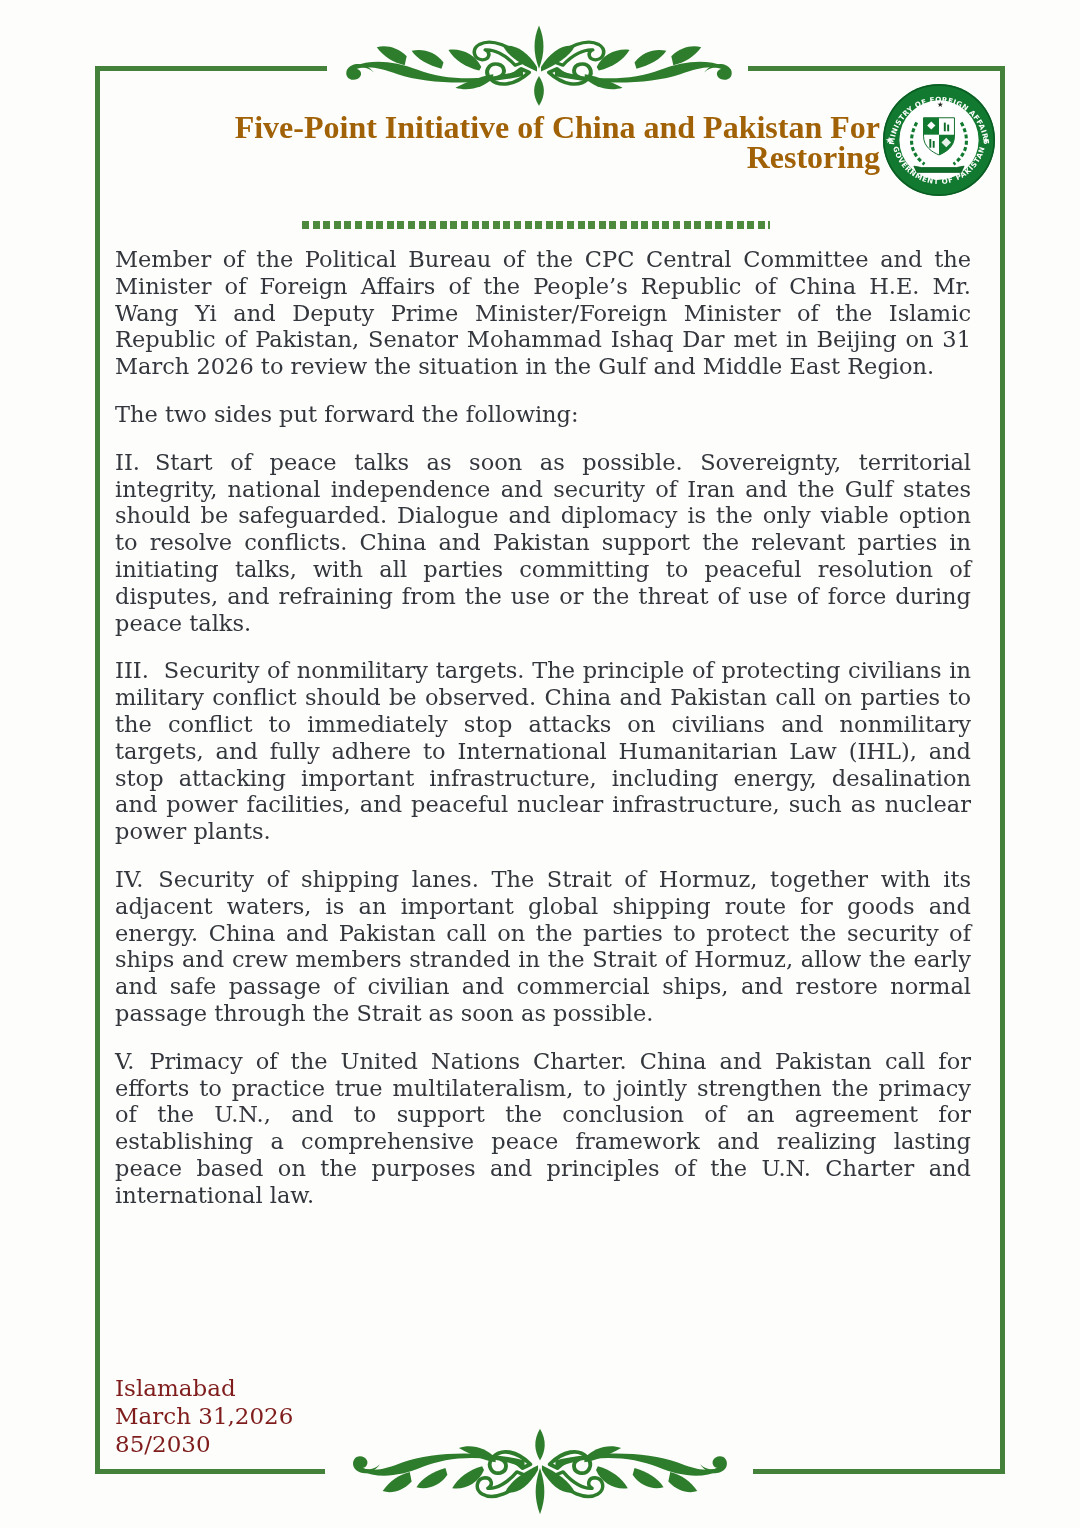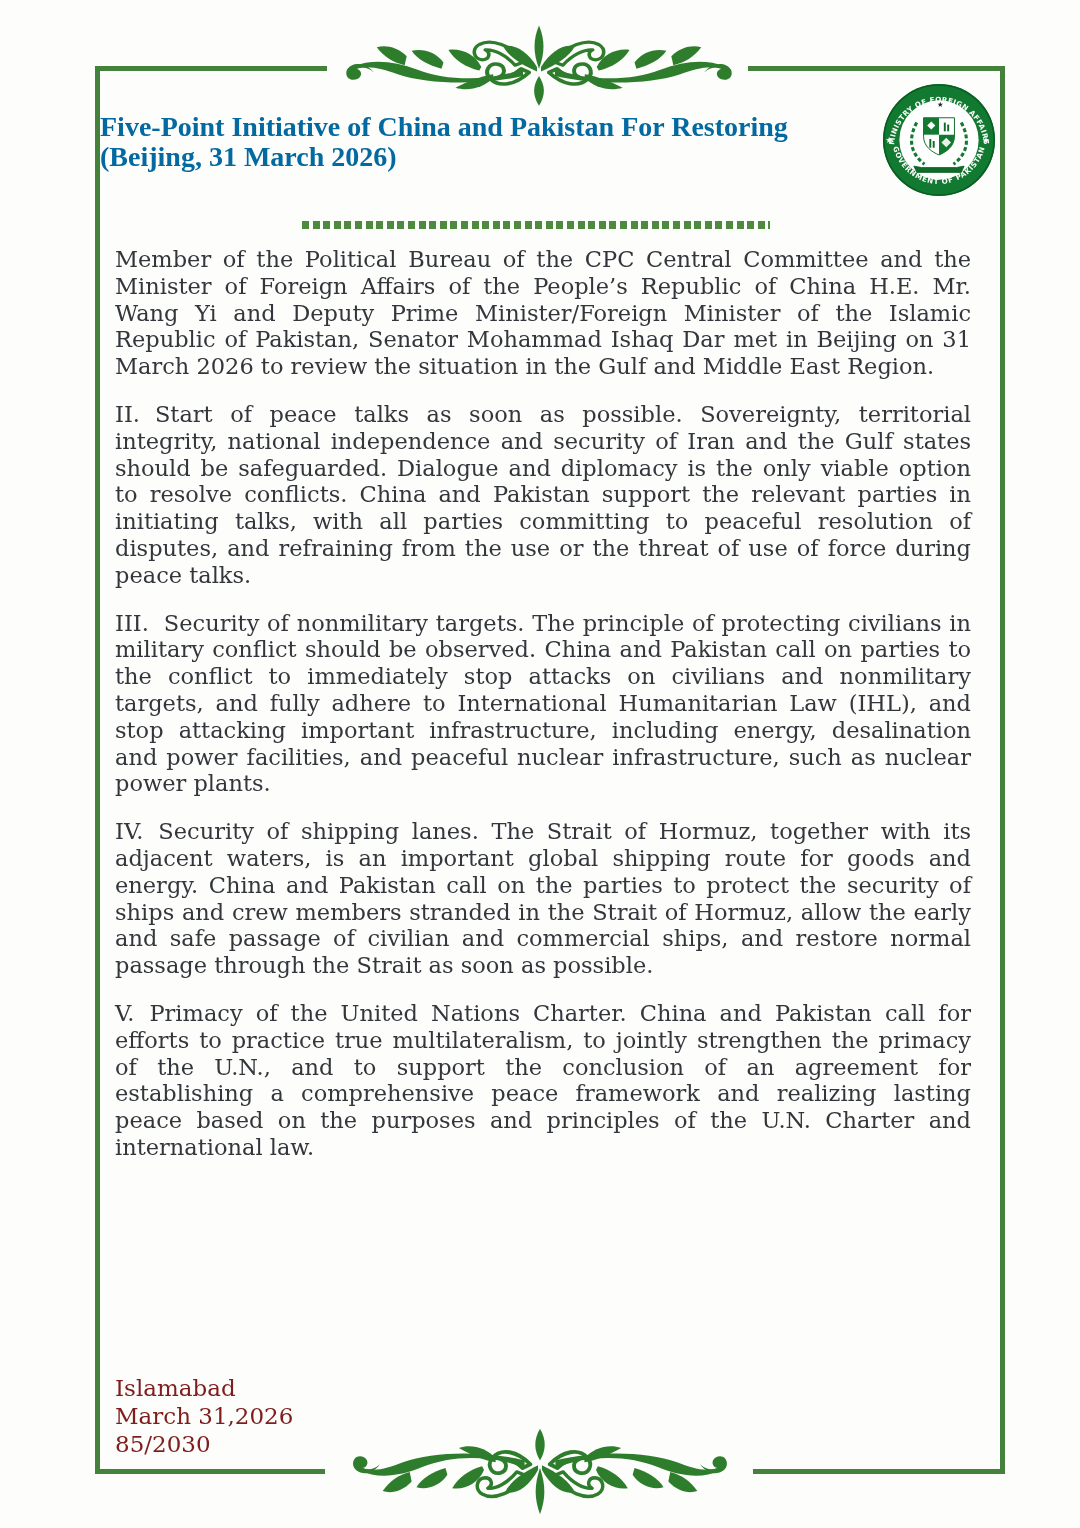--- a/index.html
+++ b/index.html
@@ -20,23 +20,23 @@
   .fr-bot-l  { left:95px;  top:1469px; width:230px; height:5px; }
   .fr-bot-r  { left:753px; top:1469px; width:252px; height:5px; }
   
   .flourish-top    { position:absolute; left:340px; top:22px;   width:398px; height:90px; }
   .flourish-bottom { position:absolute; left:347px; top:1422px; width:386px; height:96px; transform:scaleY(-1); }
   
   .seal { position:absolute; left:881px; top:82px; width:116px; height:116px; }
   
   .title-block {
     position:absolute; left:100px; top:112px; width:780px;
-    text-align:left; color:#0369a1;
+    text-align:right; color:#a16207;
     font-family:"Liberation Serif", serif;
-    font-weight:bold; font-size:28px; line-height:30px;
+    font-weight:bold; font-size:32px; line-height:30px;
   }
   
   .dotted-sep {
     position:absolute; left:302px; top:221px; width:468px; height:8px;
     background: repeating-linear-gradient(to right, #4e8a3e 0px, #4e8a3e 7px, transparent 7px, transparent 10.6px);
   }
   
   .content {
     position:absolute; left:115px; top:246px; width:872px;
     font-size:22.5px; line-height:26.8px; color:#33363c;
@@ -137,27 +137,27 @@
     </g>
 
     <path d="M37,42 C28,58 30,74 45,85" fill="none" stroke="#117a30" stroke-width="3.2" stroke-dasharray="4 2.6"></path>
     <path d="M83,42 C92,58 90,74 75,85" fill="none" stroke="#117a30" stroke-width="3.2" stroke-dasharray="4 2.6"></path>
 
     <path d="M34,87 l8,1.5 h36 l8,-1.5 -3,6.5 h-46 Z" fill="#0f6b28" stroke="#0b5c23" stroke-width="0.8"></path>
   </svg>
 
   <div class="title-block">
     <div>Five-Point Initiative of China and Pakistan For Restoring</div>
-    <div>(Beijing, 31 March 2026)</div>
   </div>
 
   <div class="dotted-sep"></div>
 
   <div class="content">
     <p>Member of the Political Bureau of the CPC Central Committee and the Minister of Foreign Affairs of the People’s Republic of China H.E. Mr. Wang Yi and Deputy Prime Minister/Foreign Minister of the Islamic Republic of Pakistan, Senator Mohammad Ishaq Dar met in Beijing on 31 March 2026 to review the situation in the Gulf and Middle East Region.</p>
+    <p>The two sides put forward the following:</p>
 
 
     <p><span class="pt-num">II.</span><span>Start of peace talks as soon as possible. Sovereignty, territorial integrity, national independence and security of Iran and the Gulf states should be safeguarded. Dialogue and diplomacy is the only viable option to resolve conflicts. China and Pakistan support the relevant parties in initiating talks, with all parties committing to peaceful resolution of disputes, and refraining from the use or the threat of use of force during peace talks.</span></p>
 
     <p><span class="pt-num">III.</span><span>Security of nonmilitary targets. The principle of protecting civilians in military conflict should be observed. China and Pakistan call on parties to the conflict to immediately stop attacks on civilians and nonmilitary targets, and fully adhere to International Humanitarian Law (IHL), and stop attacking important infrastructure, including energy, desalination and power facilities, and peaceful nuclear infrastructure, such as nuclear power plants.</span></p>
 
     <p><span class="pt-num">IV.</span><span>Security of shipping lanes. The Strait of Hormuz, together with its adjacent waters, is an important global shipping route for goods and energy. China and Pakistan call on the parties to protect the security of ships and crew members stranded in the Strait of Hormuz, allow the early and safe passage of civilian and commercial ships, and restore normal passage through the Strait as soon as possible.</span></p>
 
     <p><span class="pt-num">V.</span><span>Primacy of the United Nations Charter. China and Pakistan call for efforts to practice true multilateralism, to jointly strengthen the primacy of the U.N., and to support the conclusion of an agreement for establishing a comprehensive peace framework and realizing lasting peace based on the purposes and principles of the U.N. Charter and international law.</span></p>
   </div>

